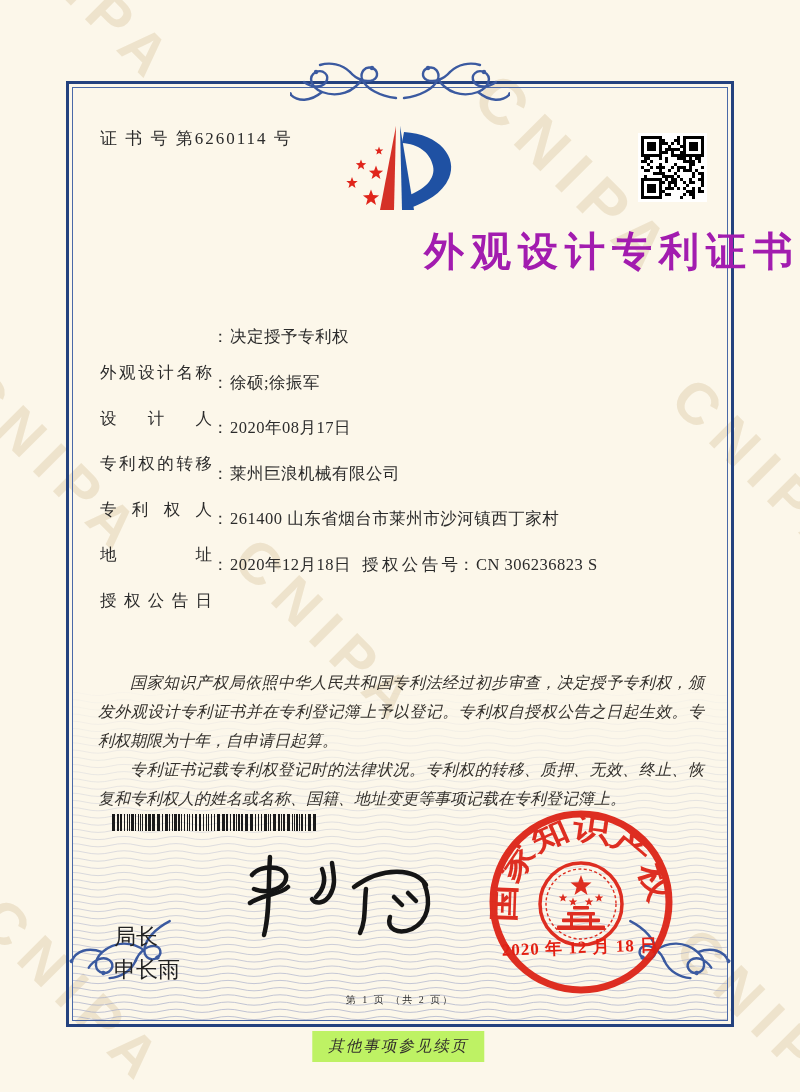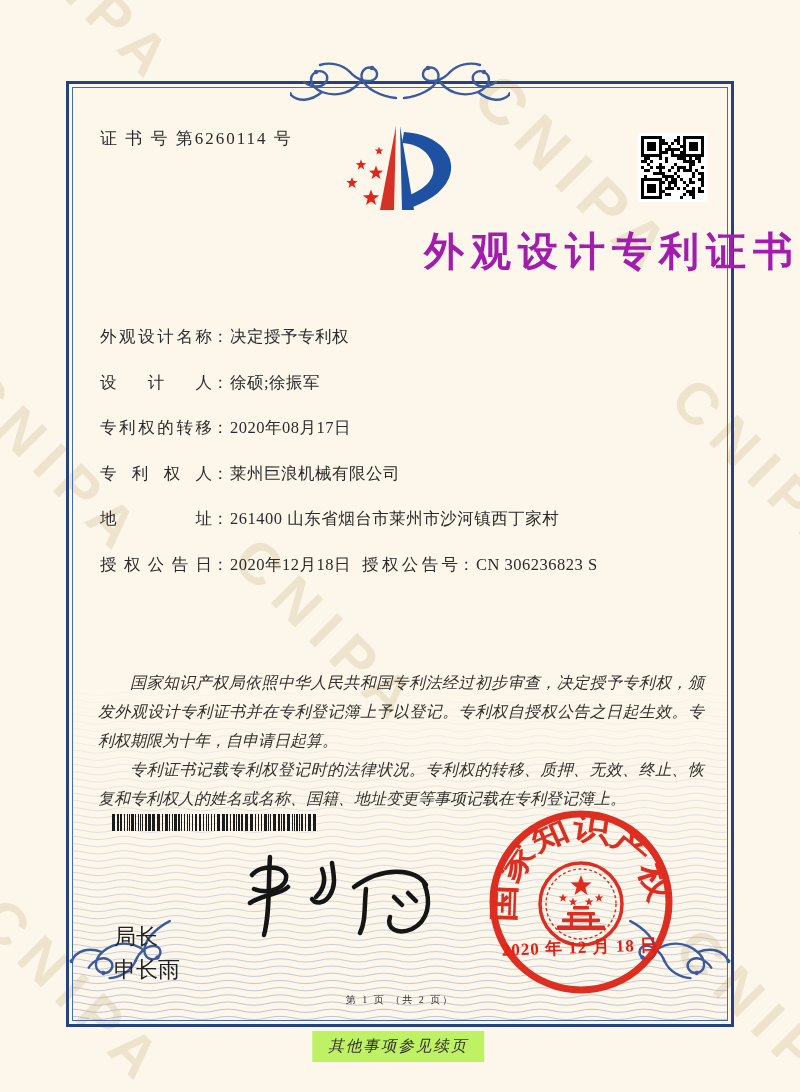--- a/index.html
+++ b/index.html
@@ -32,21 +32,21 @@
   .content{position:absolute; inset:0; z-index:4;}
   .cert-no{position:absolute; left:100px; top:127px; font-size:17px; letter-spacing:2px;}
   .logo{position:absolute; left:330px; top:116px;}
   .qr{position:absolute; left:638px; top:133px; background:#fff; padding:3px;}
   .title{
     position:absolute; left:0; width:100%; top:224px; text-align:right;
     font-size:40px; font-weight:bold; letter-spacing:7px; color:#a21caf;
   }
   .fields{position:absolute; left:100px; top:326px; width:580px; font-size:16.5px;}
   .frow{position:relative; height:24px; margin-bottom:21.5px; white-space:nowrap;}
-  .flabel{display:inline-block; width:112px; text-align:justify; text-align-last:justify; vertical-align:top;}
+  .flabel{display:inline-block; width:112px; text-align:justify; text-align-last:justify; vertical-align:top;margin-top:36px;}
   .fcolon{display:inline-block; width:18px;}
   .fvalue{letter-spacing:.5px;}
   .fpair2{position:absolute; left:262px; top:0; white-space:nowrap;}
   .flabel2{display:inline-block; width:96px; text-align:justify; text-align-last:justify;}
   .body-text{
     position:absolute; left:98px; top:636px; width:606px;
     font-size:16px; line-height:29px; font-style:italic;
     text-align:justify; color:#33302c;margin-top:32px;
   }
   .body-text p{margin:0; text-indent:2em;}

